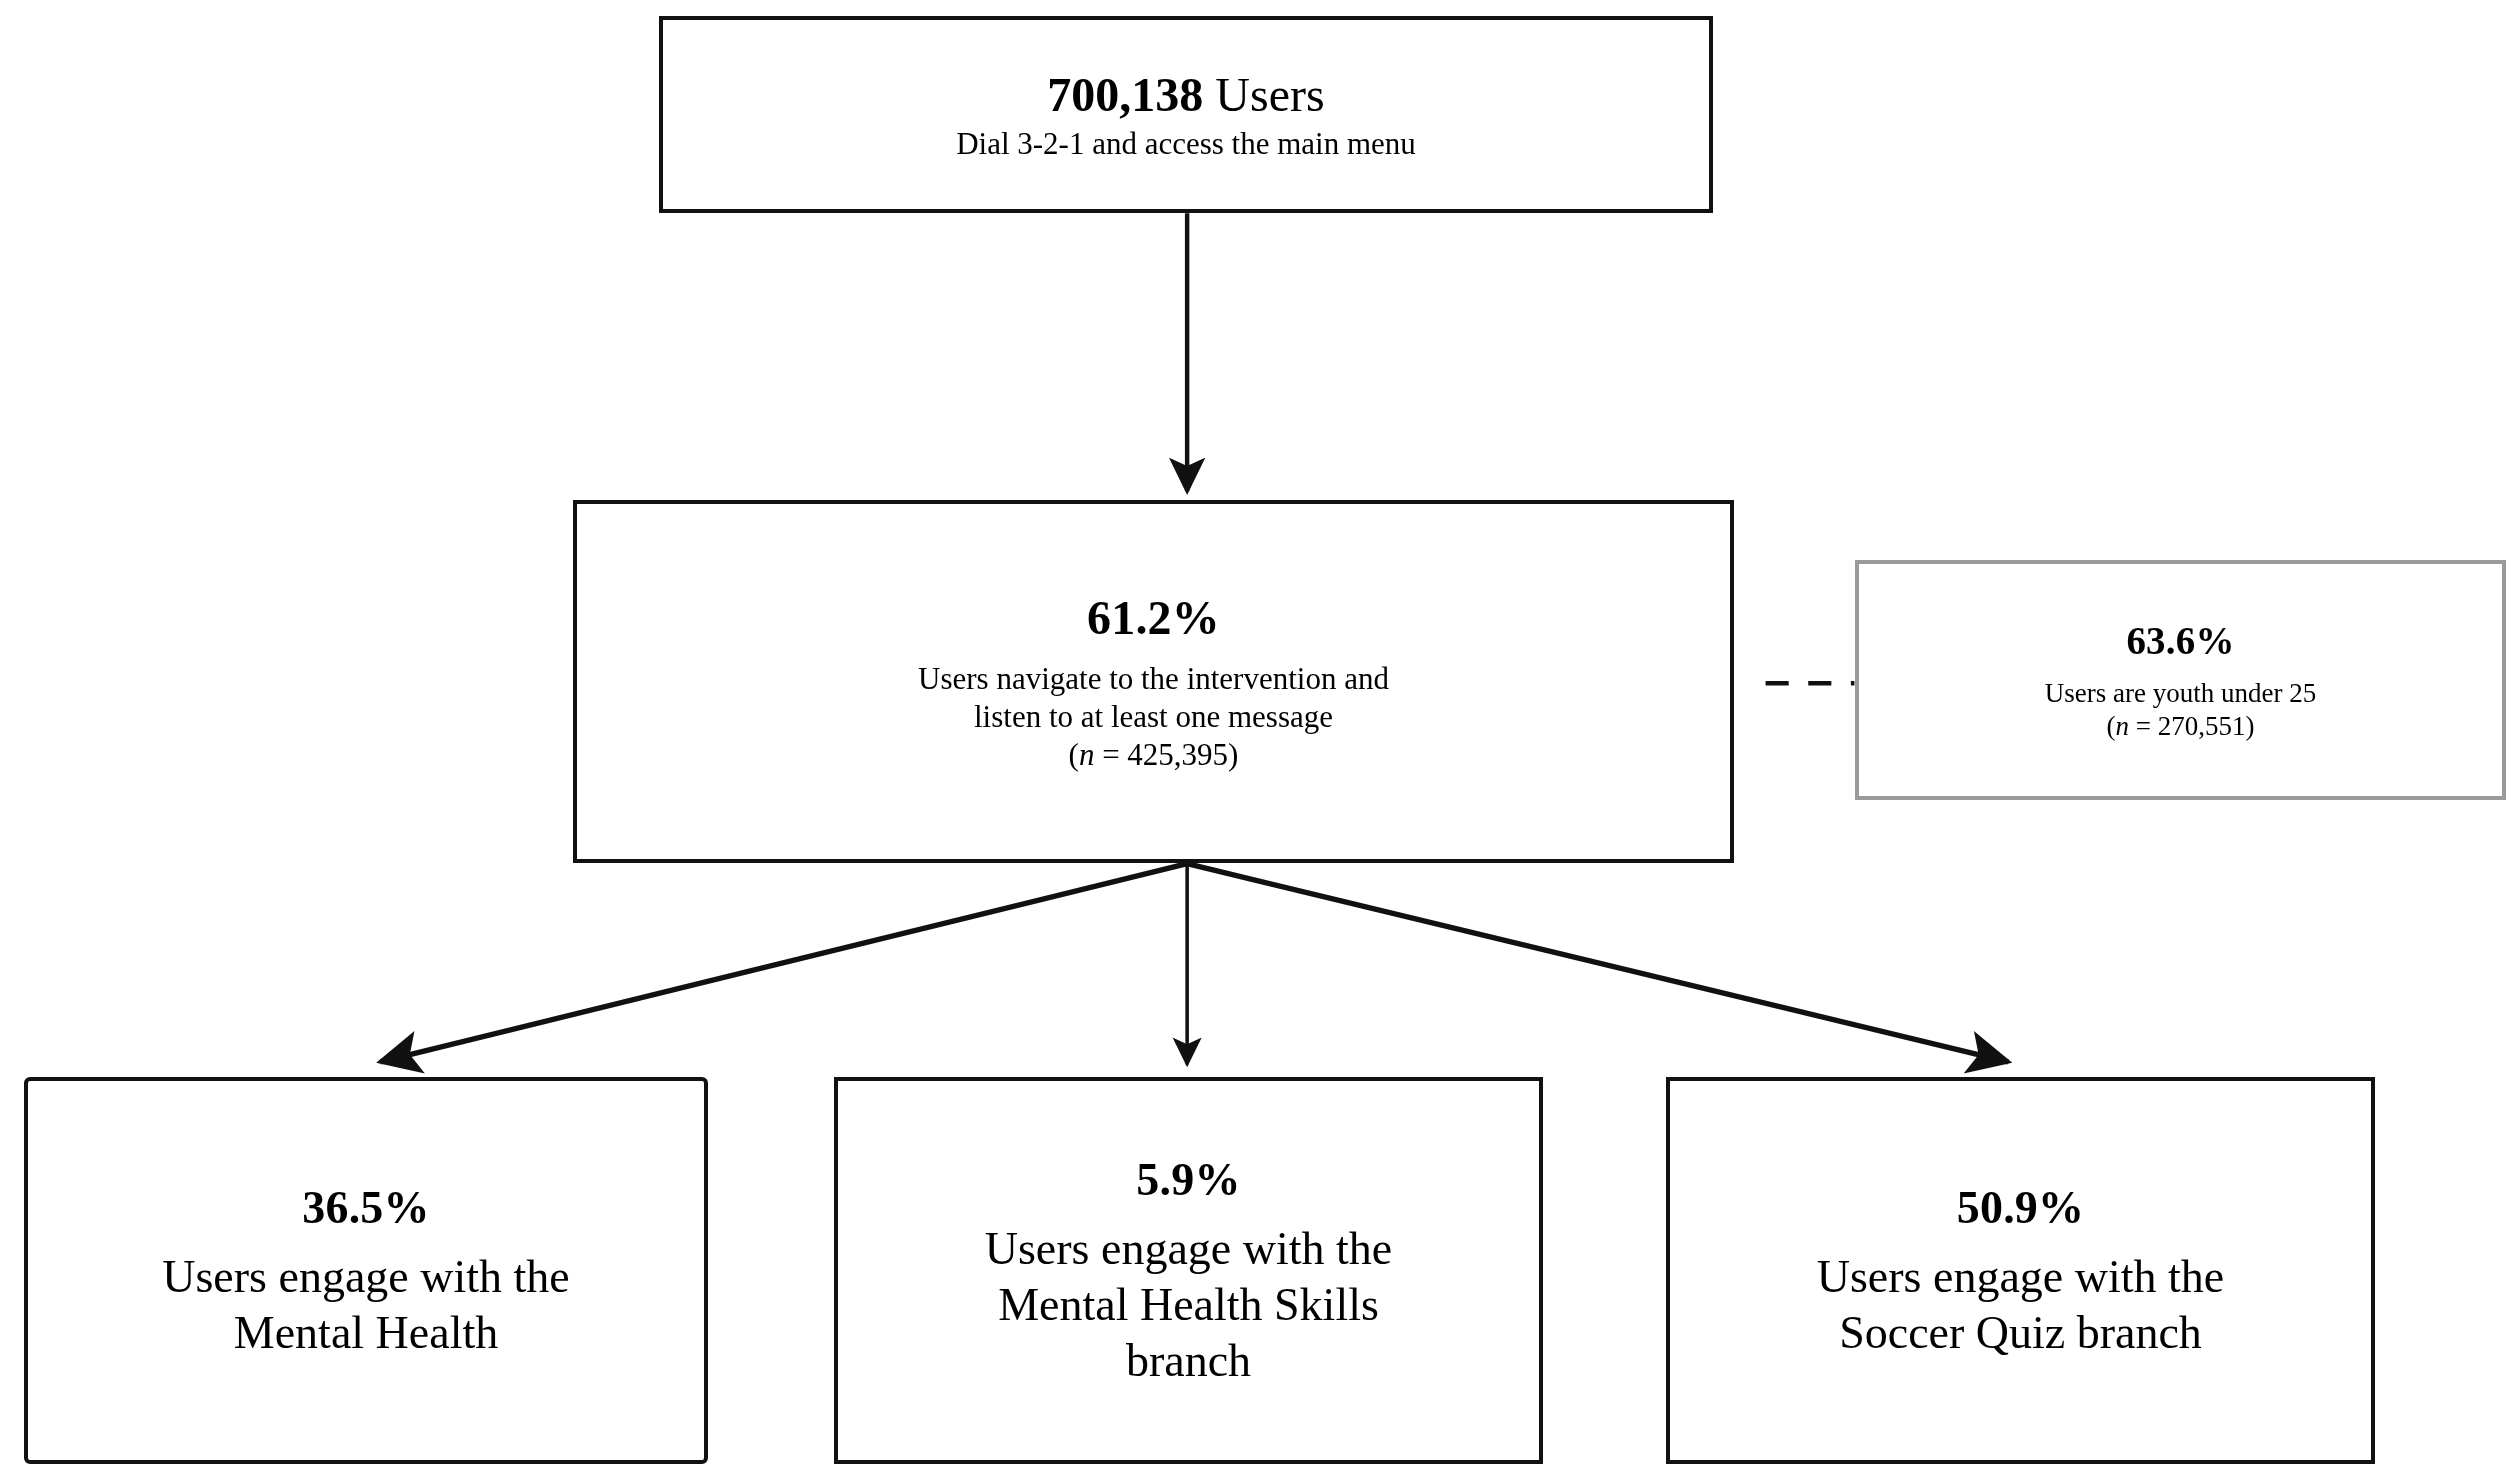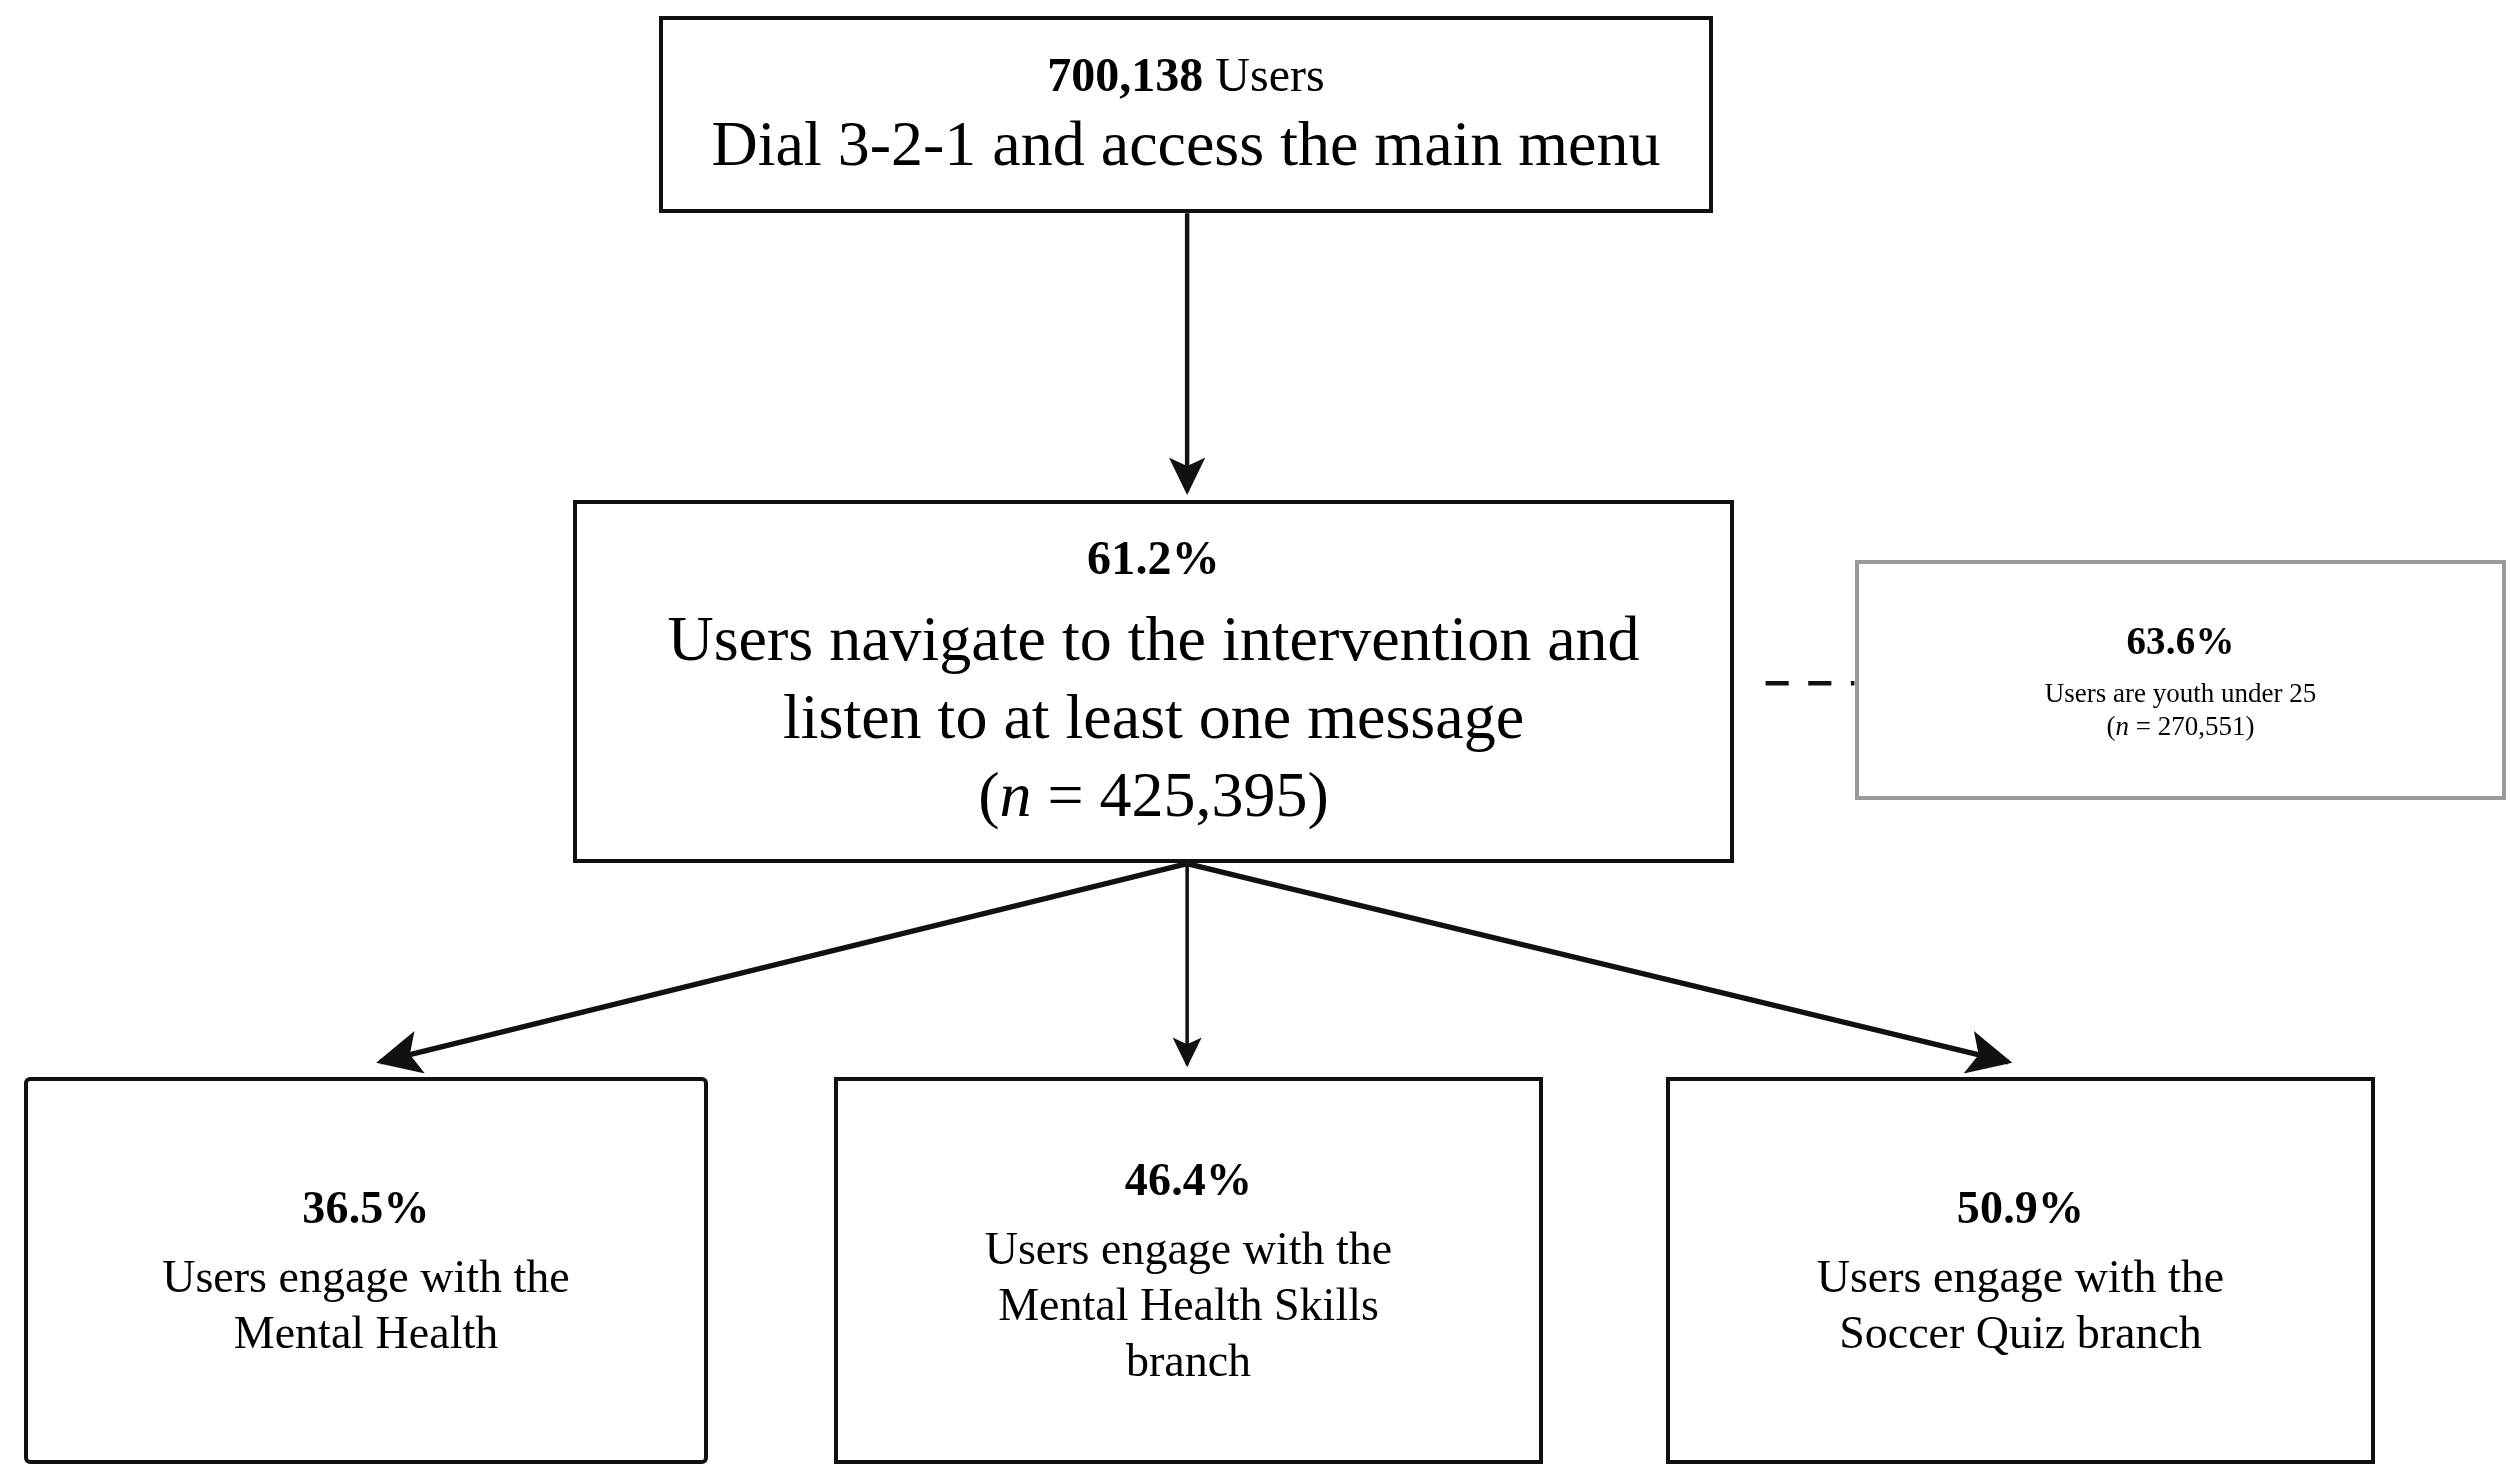--- a/index.html
+++ b/index.html
@@ -47,21 +47,21 @@
   }
   .node .pct,
   .node .headline {
     font-weight: bold;
     font-size: 48px;
     line-height: 1.22;
     letter-spacing: 0.2px;
   }
   .node .line {
     font-weight: normal;
-    font-size: 64px;
+    font-size: 31px;
     line-height: 1.22;
   }
   .node.small .pct { font-size: 39px; }
   .node.small .line { font-size: 27px; }
   .headline-row {
     font-size: 48px;
     line-height: 1.22;
   }
   .headline-row .strong { font-weight: bold; }
   .headline-row .normal { font-weight: normal; }
@@ -129,21 +129,21 @@
     </div>
   </div>
 
   <div class="node solid" id="node-branch-0">
     <div class="pct">36.5%</div>
     <div class="line">Users engage with the</div>
     <div class="line">Mental Health</div>
   </div>
 
   <div class="node solid" id="node-branch-1">
-    <div class="pct">46.4%</div>
+    <div class="pct">5.9%</div>
     <div class="line">Users engage with the</div>
     <div class="line">Mental Health Skills</div>
     <div class="line">branch</div>
   </div>
 
   <div class="node solid" id="node-branch-2">
     <div class="pct">50.9%</div>
     <div class="line">Users engage with the</div>
     <div class="line">Soccer Quiz branch</div>
   </div>

